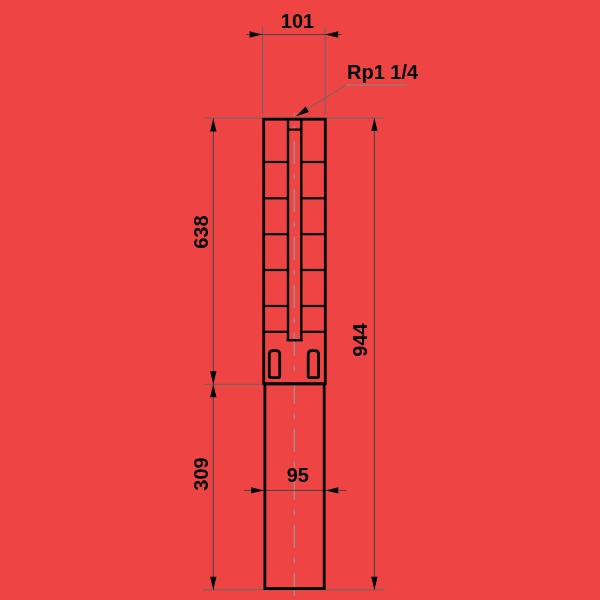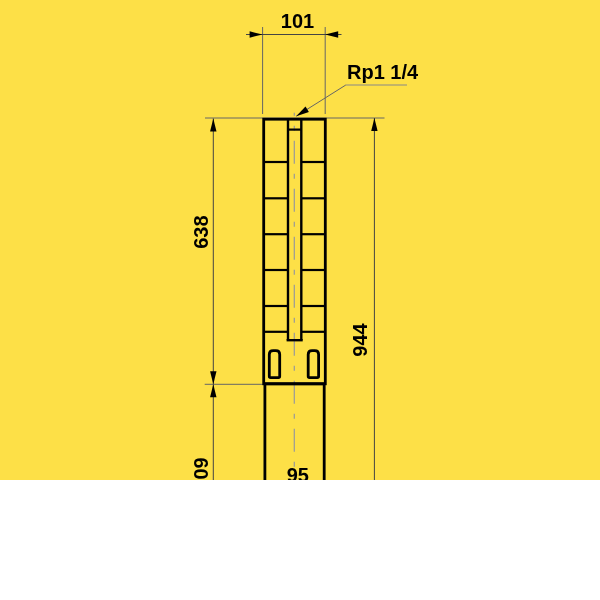--- a/index.html
+++ b/index.html
@@ -1,16 +1,16 @@
 <!DOCTYPE html>
 <html><head>
 <meta charset="utf-8">
 <style>
   html,body{margin:0;padding:0;background:#ffffff;}
-  #stage{width:600px;height:480px;position:relative;background:#fde047;}
+  #stage{width:600px;height:600px;position:relative;background:#ef4444;}
   text{font-family:"Liberation Sans",sans-serif;font-weight:bold;fill:#000000;}
 </style>
 </head>
 <body>
 <div id="stage">
 <svg width="600" height="600" viewBox="0 0 600 600" xmlns="http://www.w3.org/2000/svg">
 
   <line x1="294.3" y1="112.8" x2="294.3" y2="598" stroke="#999999" stroke-width="1.2" stroke-dasharray="23 10 5 10" stroke-dashoffset="20.1"></line>
 
   <line x1="205" y1="118" x2="384.5" y2="118" stroke="#666666" stroke-width="1"></line>

